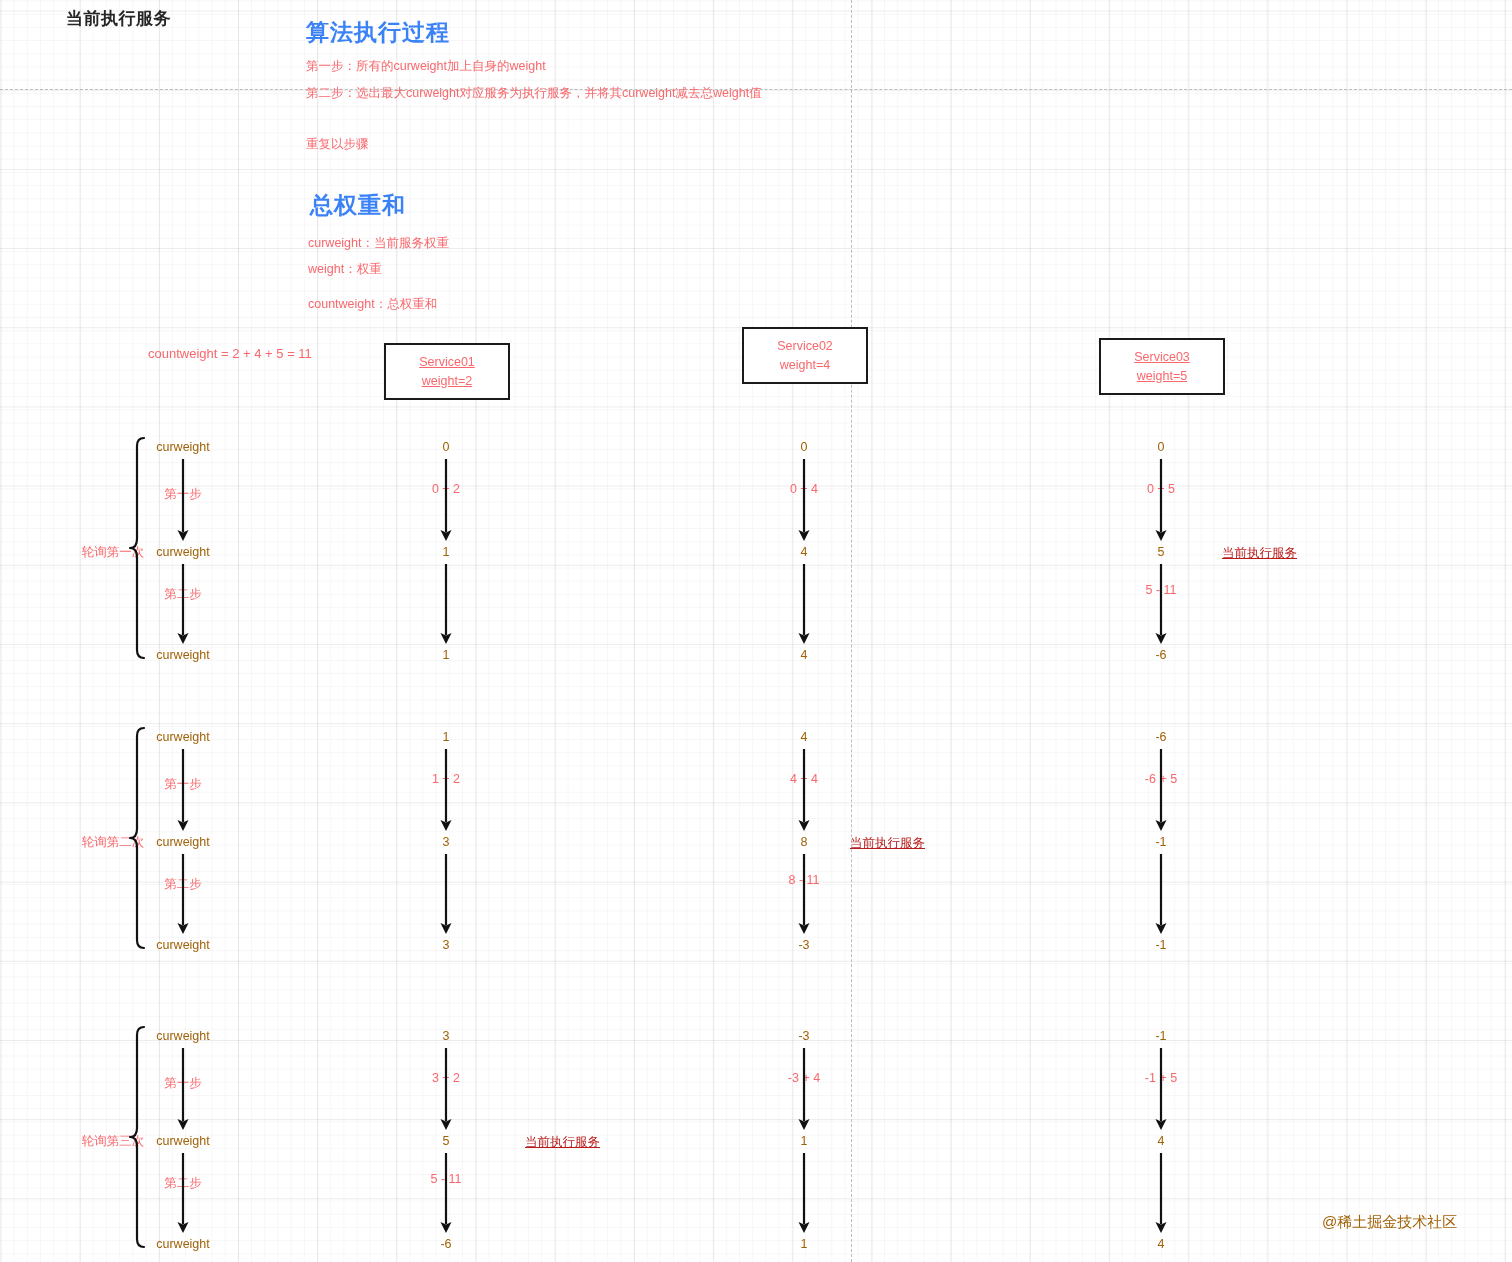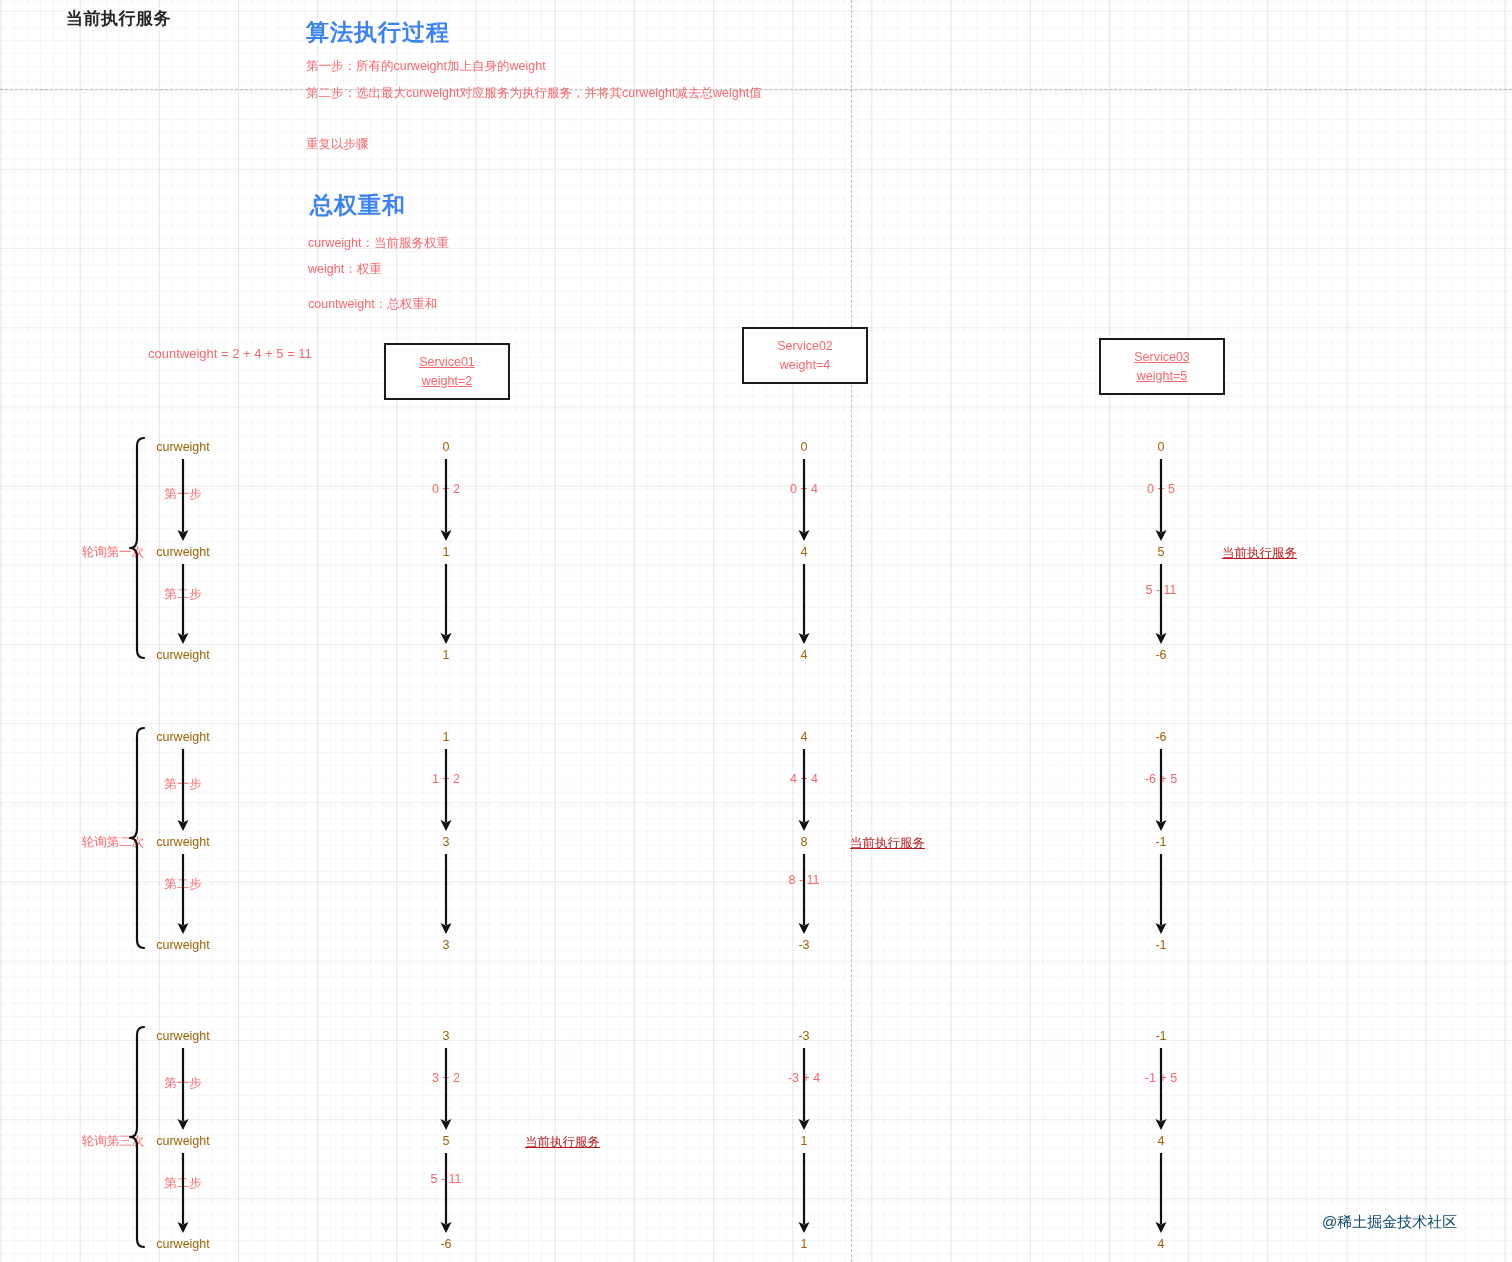--- a/index.html
+++ b/index.html
@@ -107,21 +107,21 @@
     transform: translate(-50%, -50%);
     margin-left: 41px;
   }
 
   .arrow-svg { position: absolute; overflow: visible; }
   .brace-svg { position: absolute; overflow: visible; }
 
   
   .watermark {
     position: absolute;
-    color: #0c4a6e;
+    color: #a16207;
     font-size: 15px;
     white-space: nowrap;
   }
 </style>
 </head>
 <body>
 
 <div id="canvas"></div>
 
 <div class="page-break-h" style="top:89px;"></div>

